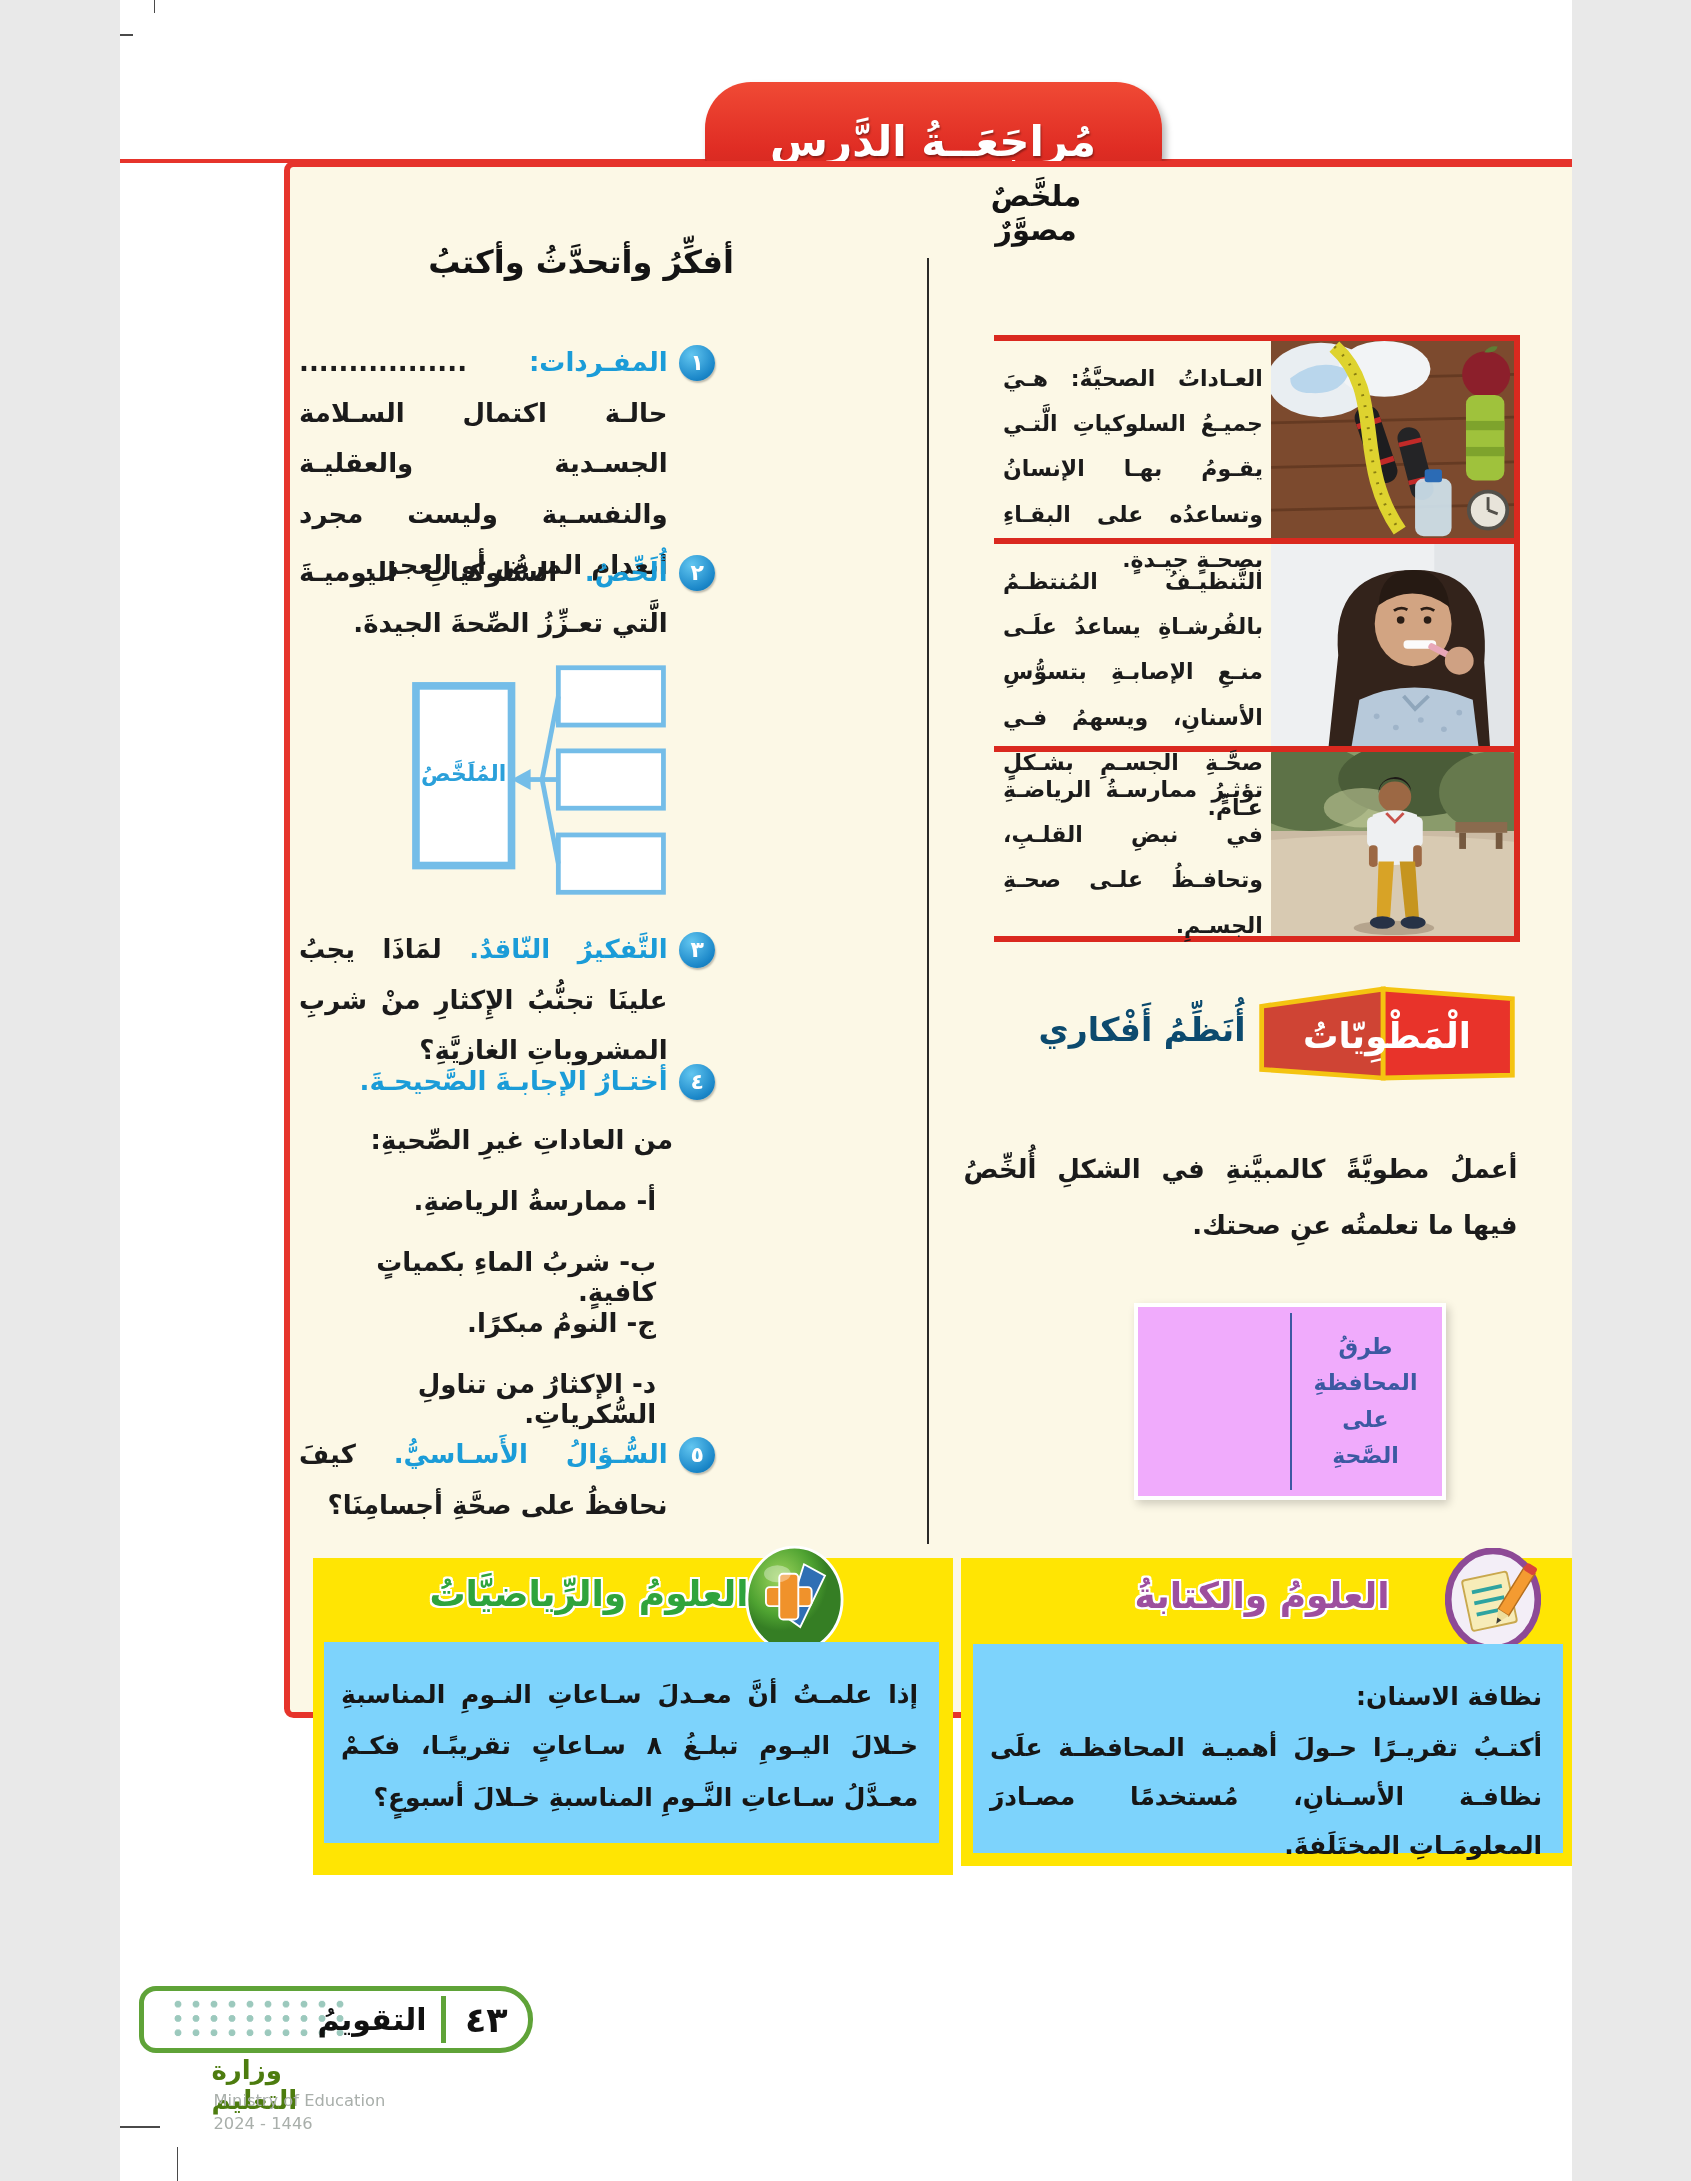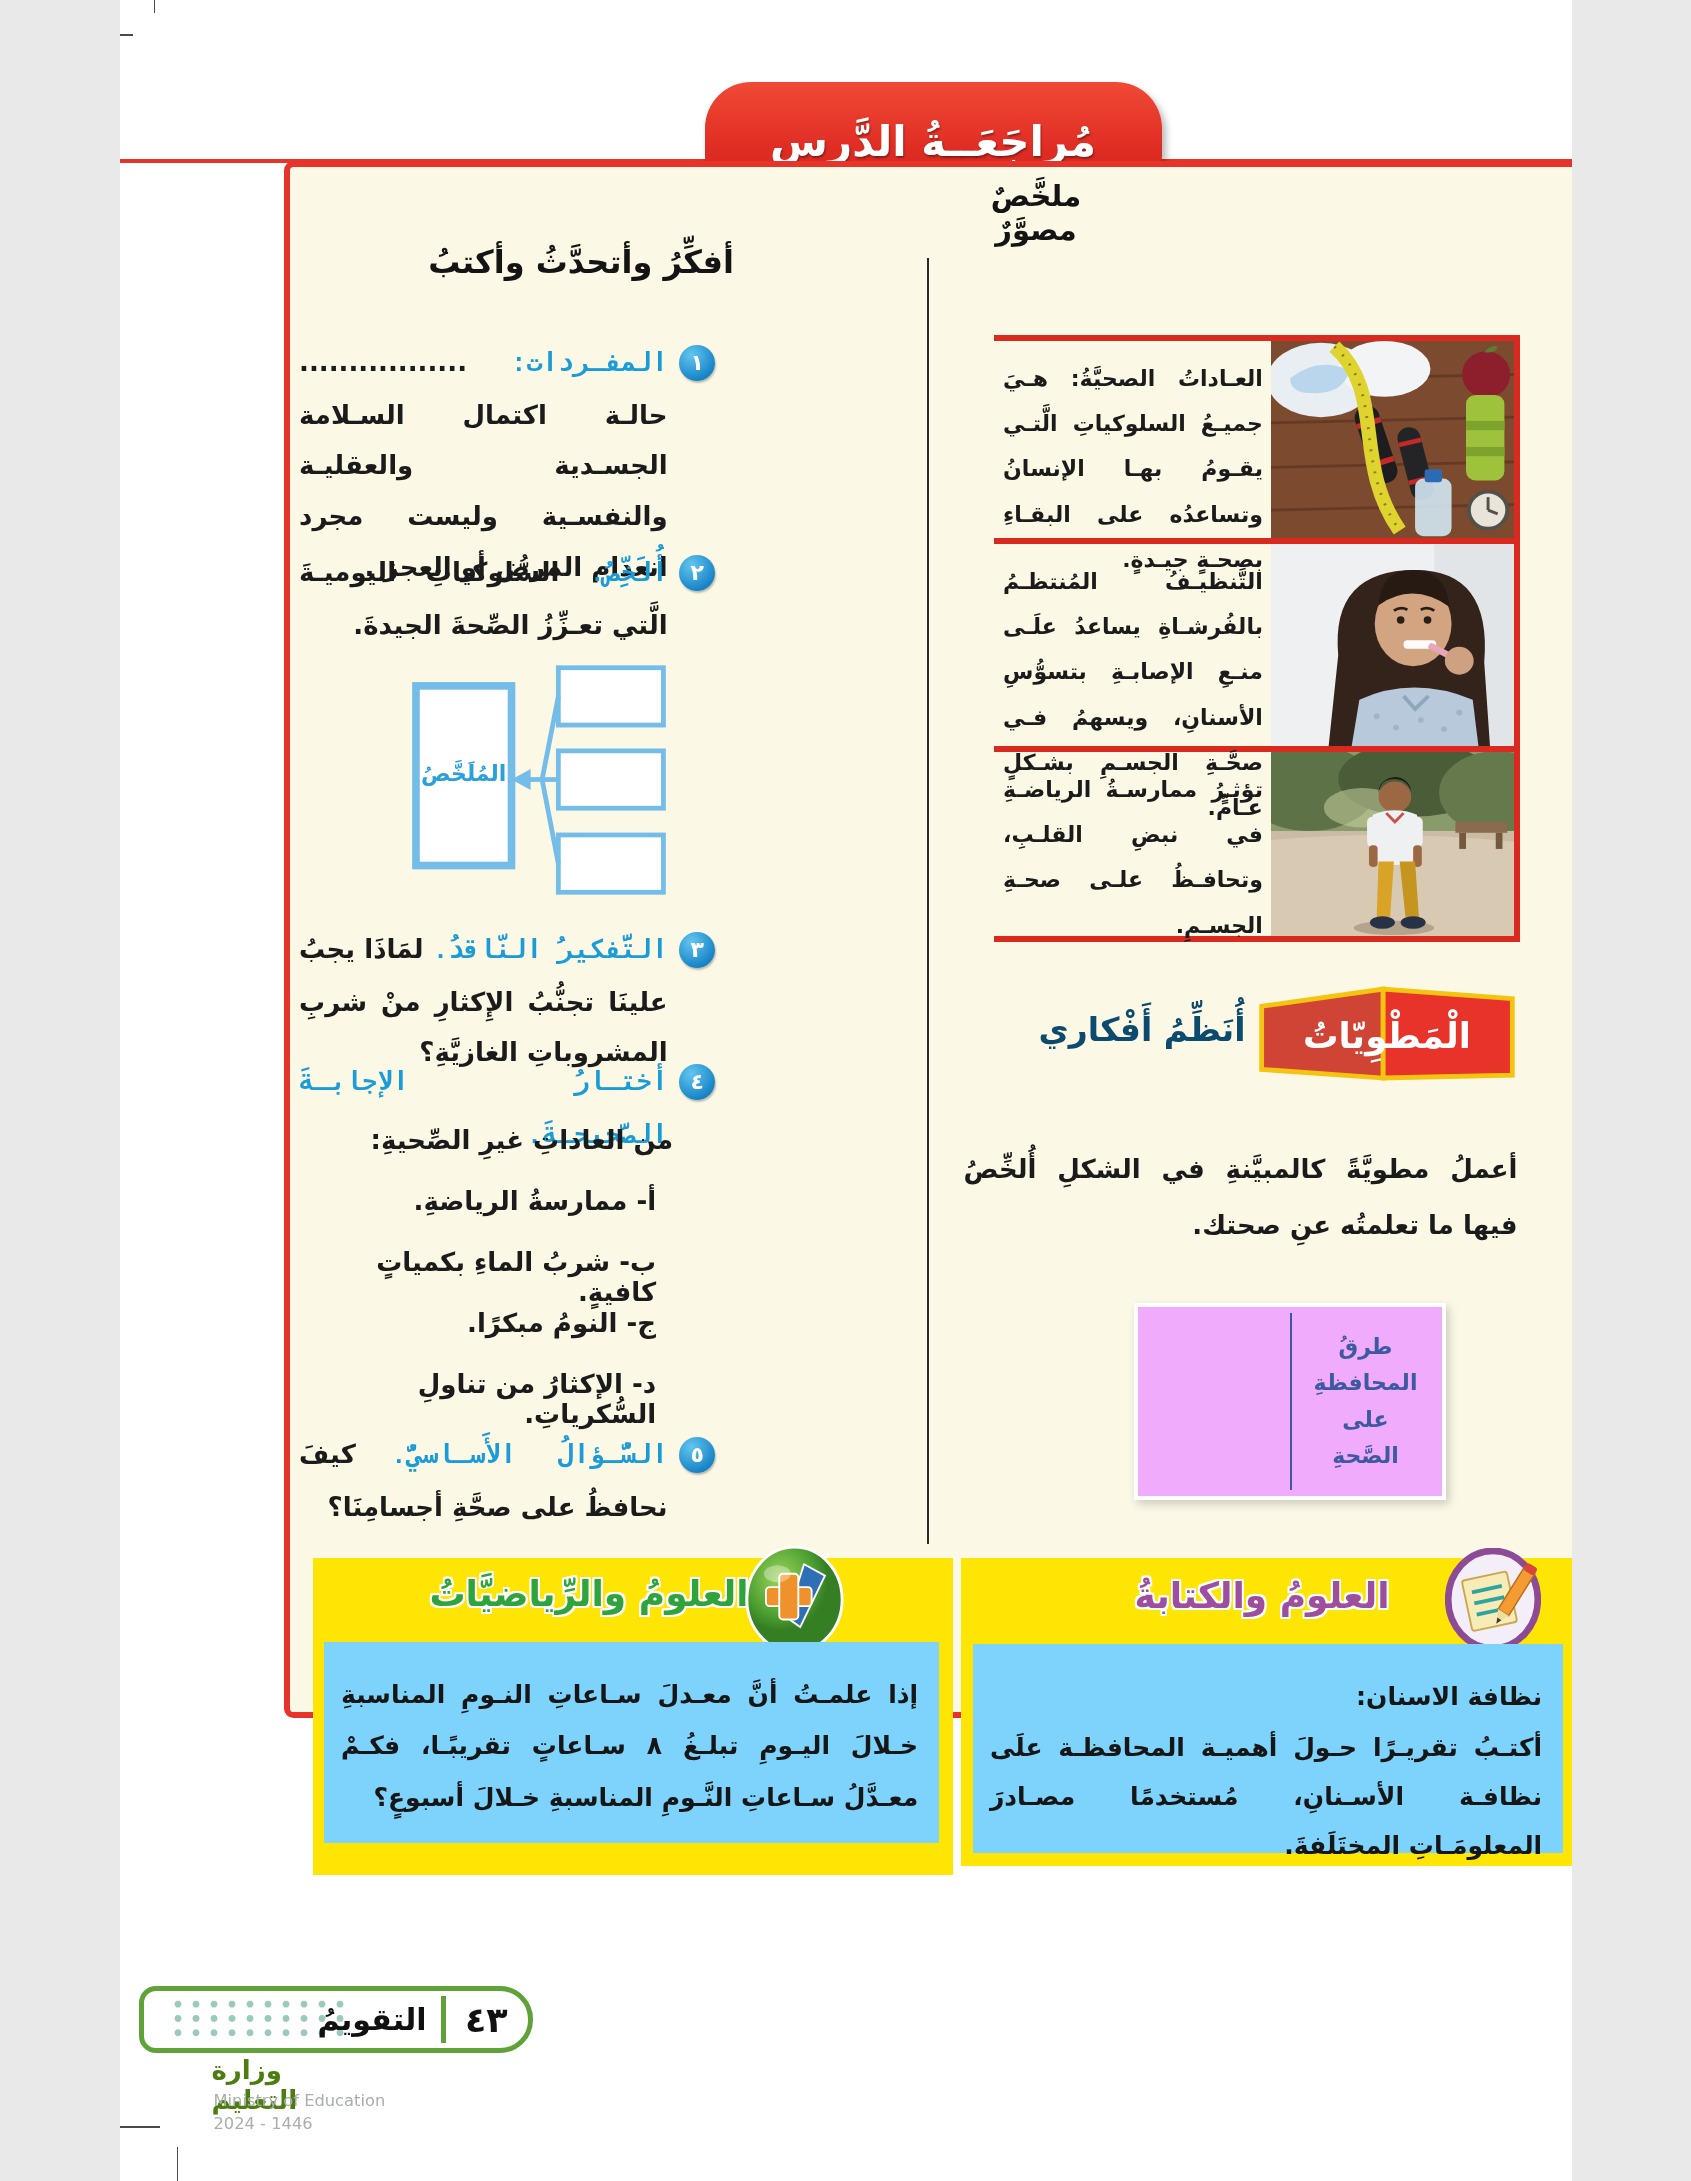--- a/index.html
+++ b/index.html
@@ -26,21 +26,21 @@
   
   .think-heading { position:absolute; left:124px; top:76px; width:335px; text-align:center;
                    font-size:32px; font-weight:bold; color:#141414; direction:rtl; }
   .q { position:absolute; left:9.6px; width:416px; direction:rtl; display:flex; gap:11.5px; }
   .qnum { flex:0 0 36px; height:36px; border-radius:50%; margin-top:7.6px;
           background:radial-gradient(circle at 35% 28%, #62c6f0, #1a86c8 70%, #10699f);
           color:#fff; font-size:22px; font-weight:bold; text-align:center; line-height:36px;
           box-shadow:1px 1.9px 1.9px rgba(0,0,0,.25); }
   .qbody { flex:1 1 auto; font-size:26px; font-weight:bold; color:#1b1b1b; line-height:1.95;
            text-align:justify; }
-  .qlabel { color:#1b9cd8;font-family:Liberation Mono, monospace; }
+  .qlabel { color:#1b9cd8; }
   .subline { position:absolute; left:9.6px; width:401px; direction:rtl; font-size:26px;
              font-weight:bold; color:#1b1b1b; text-align:right; }
   .indent1 { padding-right:27px; }
   .indent2 { padding-right:44px; }
 
   
   .diagram { position:absolute; left:120px; top:495px; }
 
   
   .summary-heading { position:absolute; left:658px; top:11.5px; width:177px; text-align:center;

